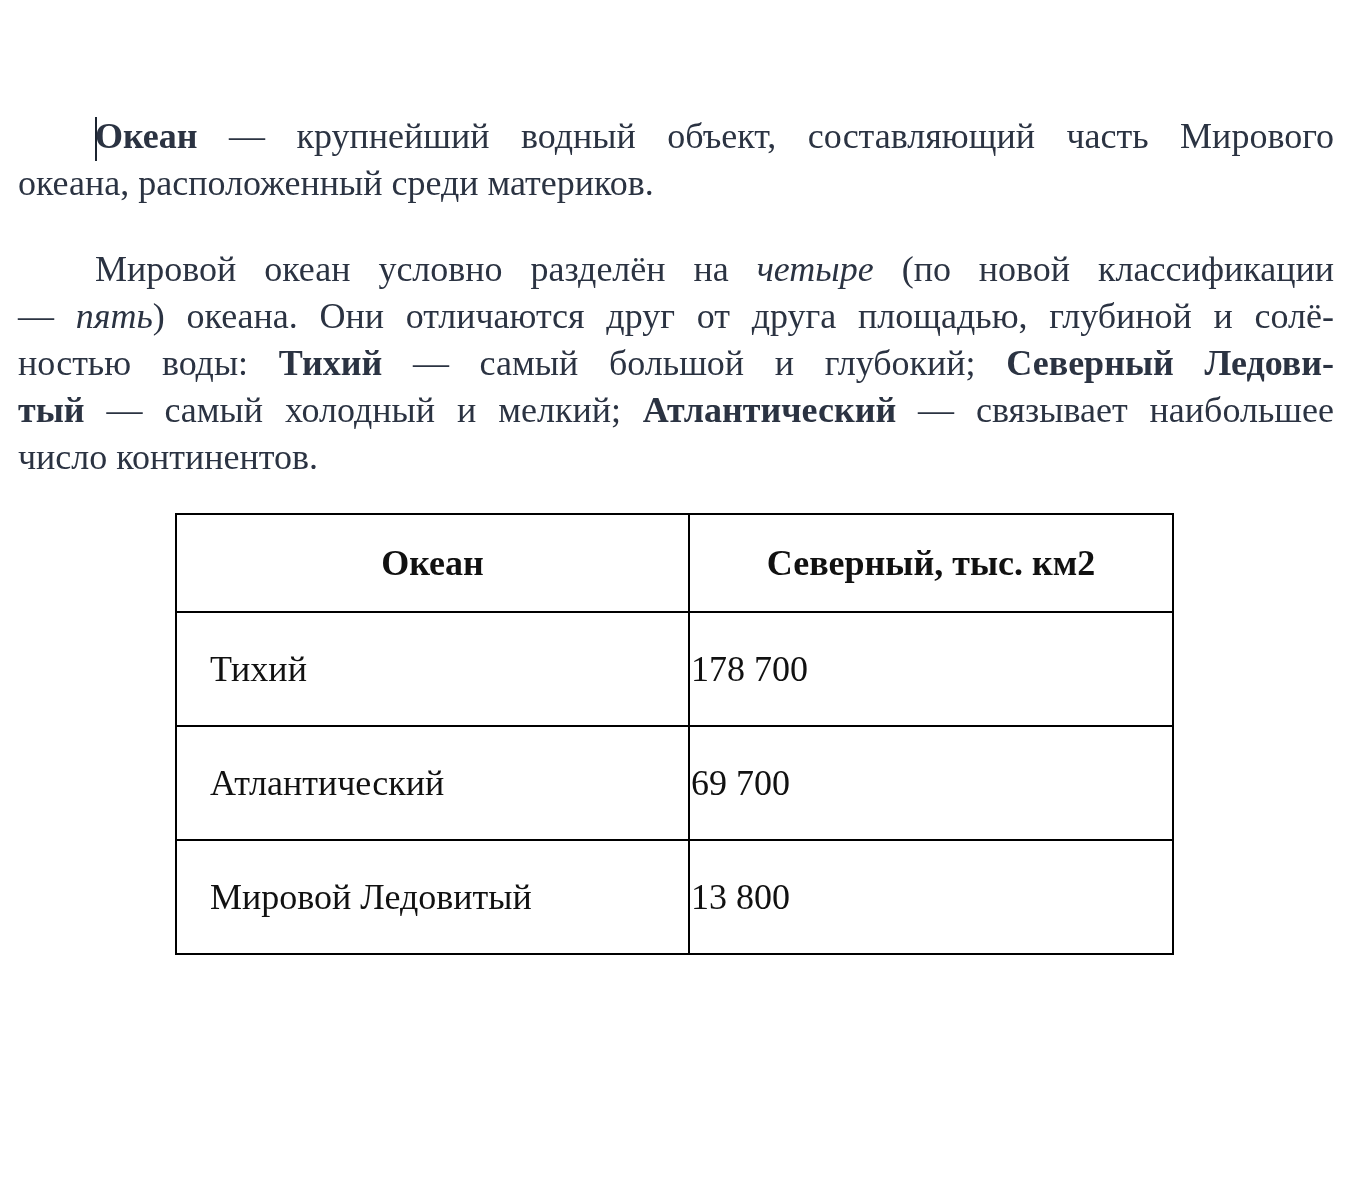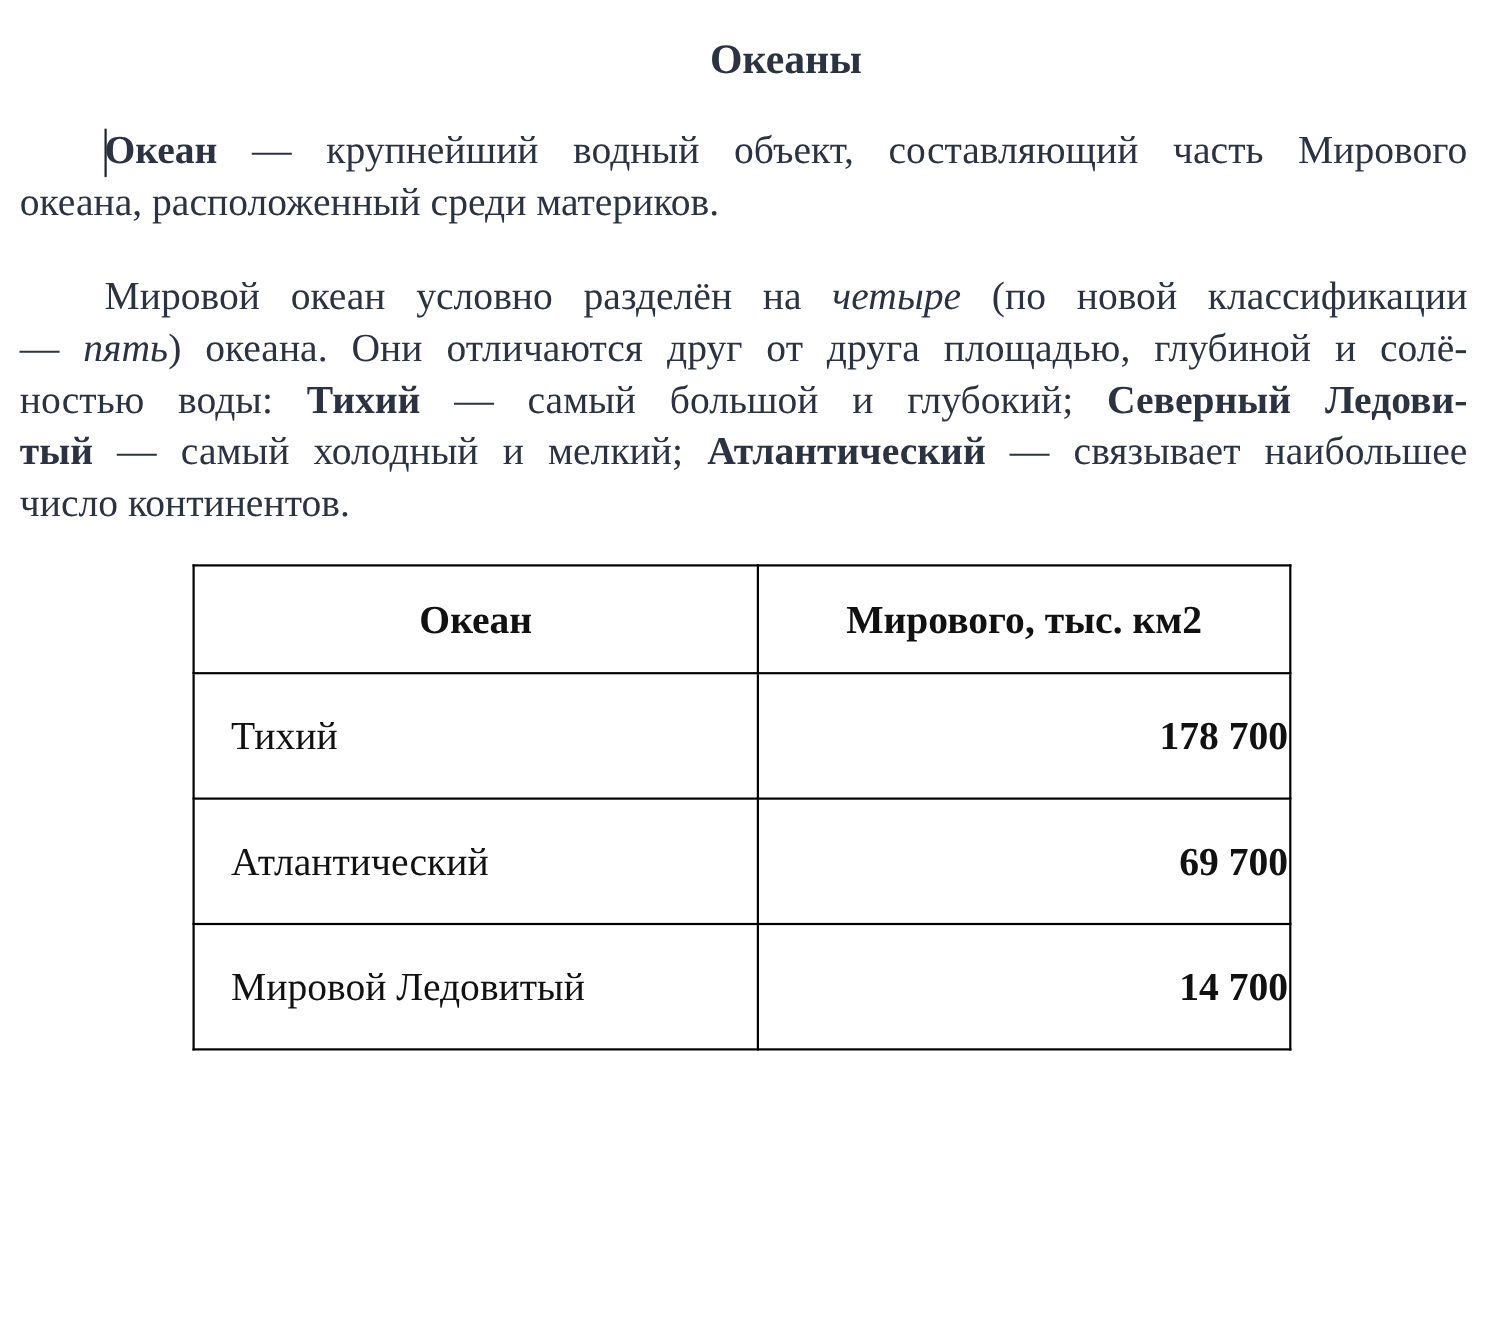--- a/index.html
+++ b/index.html
@@ -82,30 +82,28 @@
     text-align: center;
   }
   table.oceans td {
     height: 114px;
   }
   table.oceans td.cell-name {
     text-align: left;
     padding-left: 33px;
   }
   table.oceans td.cell-value {
-    text-align: right;
-    font-weight: bold;
+    text-align: left;
   }
 </style>
 </head>
 <body>
 
 <div class="page">
 
-  <h1 class="title">Океаны</h1>
 
   <div class="caret"></div>
 
   <div class="para para-2">
       <div class="tline justify indent"><span class="">Мировой океан условно разделён на </span><span class="run-i">четыре</span><span class=""> (по новой классификации</span></div>
       <div class="tline justify"><span class="">— </span><span class="run-i">пять</span><span class="">) океана. Они отличаются друг от друга площадью, глубиной и солё-</span></div>
       <div class="tline justify"><span class="">ностью воды: </span><span class="run-b ">Тихий</span><span class=""> — самый большой и глубокий; </span><span class="run-b ">Северный Ледови-</span></div>
       <div class="tline justify"><span class="run-b ">тый</span><span class=""> — самый холодный и мелкий; </span><span class="run-b ">Атлантический</span><span class=""> — связывает наибольшее</span></div>
       <div class="tline"><span class="">число континентов.</span></div>
     </div>
@@ -116,32 +114,32 @@
     </div>
 
   <table class="oceans">
     <colgroup>
       <col style="width:513px">
       <col style="width:484px">
     </colgroup>
     <thead>
       <tr>
           <th>Океан</th>
-          <th>Мирового, тыс. км2</th>
+          <th>Северный, тыс. км2</th>
         </tr>
     </thead>
     <tbody>
         <tr>
           <td class="cell-name">Тихий</td>
           <td class="cell-value">178 700</td>
         </tr>
         <tr>
           <td class="cell-name">Атлантический</td>
           <td class="cell-value">69 700</td>
         </tr>
         <tr>
           <td class="cell-name">Мировой Ледовитый</td>
-          <td class="cell-value">14 700</td>
+          <td class="cell-value">13 800</td>
         </tr>
       </tbody>
   </table>
 
 </div>
 
 </body></html>

